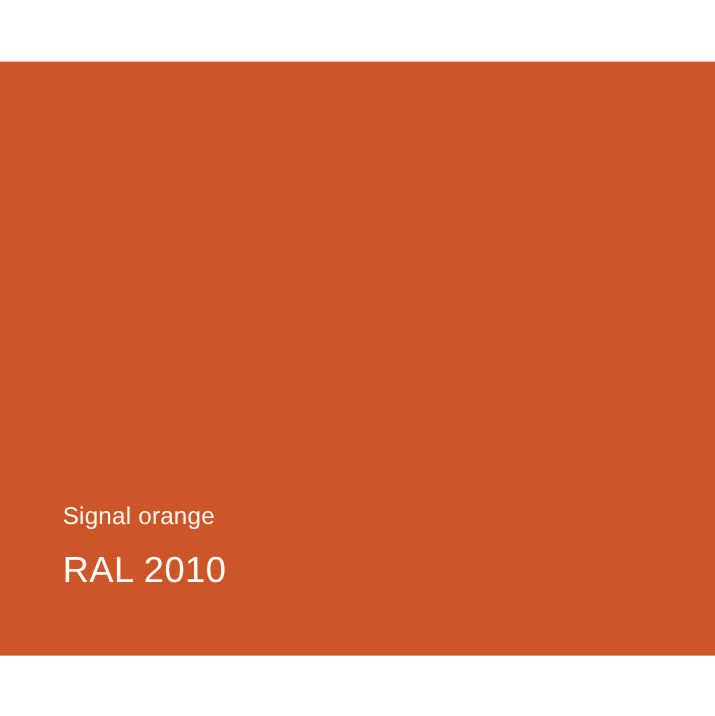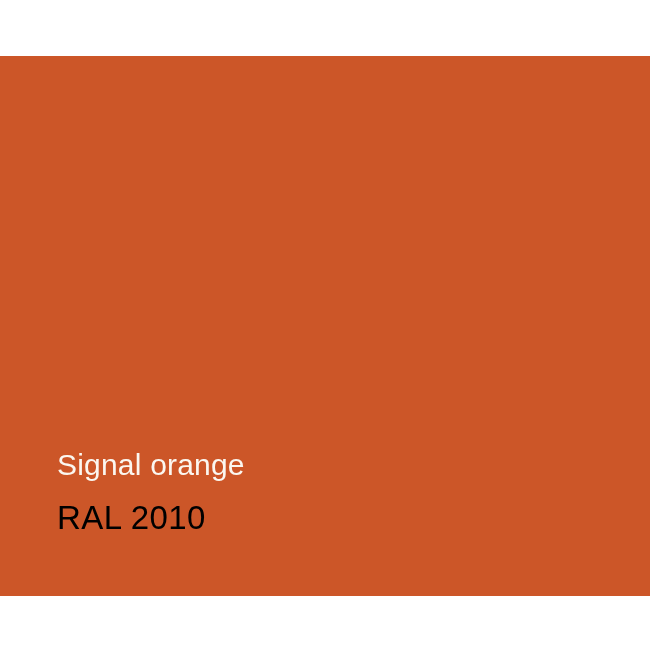--- a/index.html
+++ b/index.html
@@ -29,21 +29,21 @@
   }
   .label-block {
     position: absolute;
     left: 57px;
     bottom: 62px;
     width: 520px;
   }
   .color-name {
     display: block;
     font-family: "Liberation Sans", sans-serif;
-    font-size: 30px;
+    font-size: 22px;
     font-weight: 400;
     letter-spacing: 0.2px;
     line-height: 1.0;
     color: #fbf7f0;
     margin: 0 0 21px 0;
     white-space: nowrap;
   }
   .color-code {
     display: block;
     font-family: "Liberation Sans", sans-serif;
@@ -58,18 +58,18 @@
 </style>
 </head>
 <body>
 
 <div class="canvas" style="background: rgb(255, 255, 255);">
 
   <div class="swatch" style="background: rgb(204, 86, 40);">
 
     <div class="label-block">
       <span class="color-name" style="color: rgb(251, 247, 240);">Signal orange</span>
-      <span class="color-code" style="color: #000000;">RAL 2010</span>
+      <span class="color-code" style="color: #ffffff;">RAL 2010</span>
     </div>
 
   </div>
 
 </div>
 
 </body></html>

